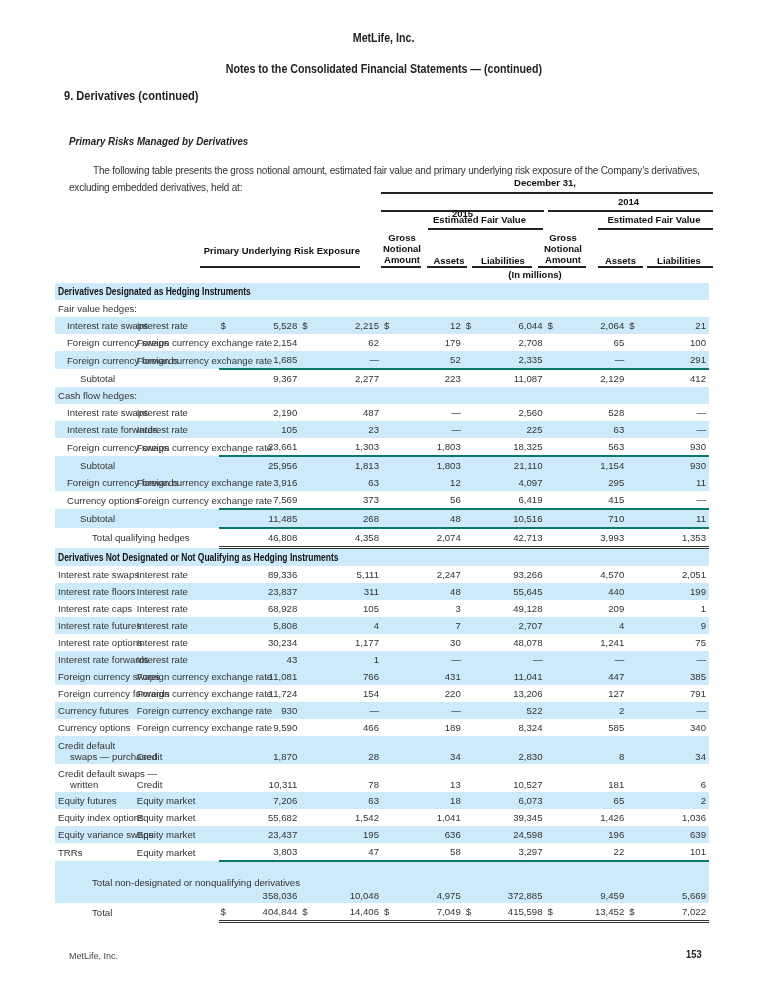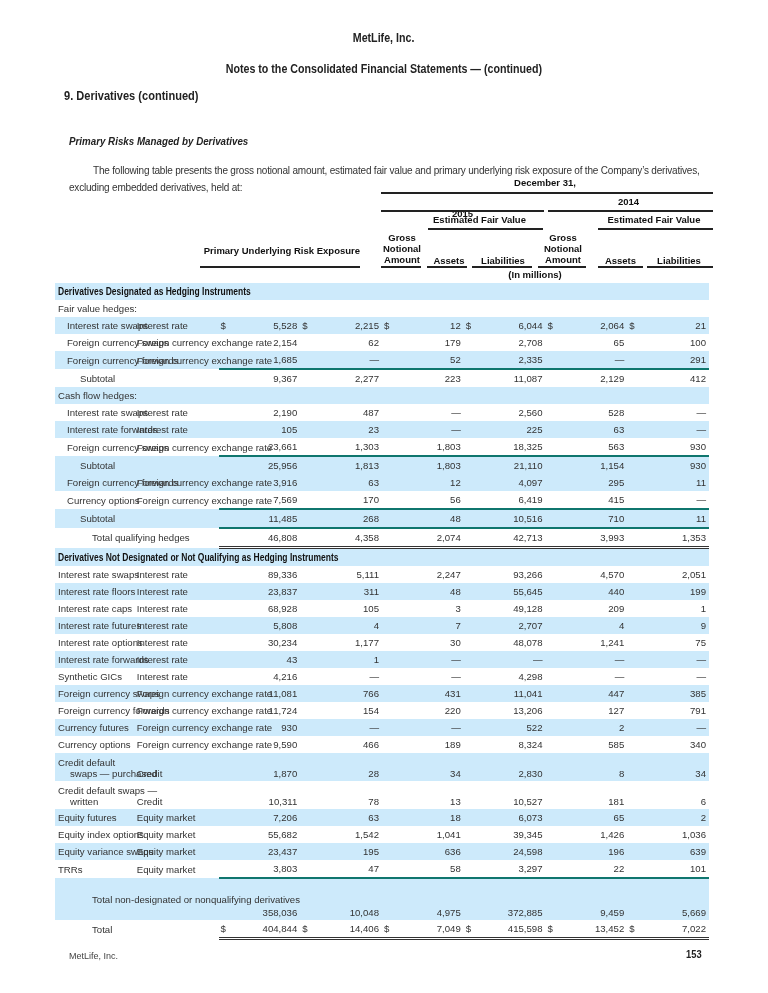--- a/index.html
+++ b/index.html
@@ -169,21 +169,21 @@
         <td class="n c2" style="padding-right: 3px;"><span>63</span></td>
         <td class="n c3" style="padding-right: 3px;"><span>12</span></td>
         <td class="n c4" style="padding-right: 3px;"><span>4,097</span></td>
         <td class="n c5" style="padding-right: 3px;"><span>295</span></td>
         <td class="n c6" style="padding-right: 3px;"><span>11</span></td>
       </tr>
       <tr>
         <td class="lbl ind1" style="padding-left: 3px;">Currency options</td>
         <td class="risk">Foreign currency exchange rate</td>
         <td class="n c1" style="padding-right: 3px;"><span>7,569</span></td>
-        <td class="n c2" style="padding-right: 3px;"><span>170</span></td>
+        <td class="n c2" style="padding-right: 3px;"><span>373</span></td>
         <td class="n c3" style="padding-right: 3px;"><span>56</span></td>
         <td class="n c4" style="padding-right: 3px;"><span>6,419</span></td>
         <td class="n c5" style="padding-right: 3px;"><span>415</span></td>
         <td class="n c6" style="padding-right: 3px;"><span>—</span></td>
       </tr>
       <tr class="sh bt">
         <td class="lbl ind2" style="padding-left: 3px;">Subtotal</td>
         <td class="risk"></td>
         <td class="n c1" style="padding-right: 3px;"><span>11,485</span></td>
         <td class="n c2" style="padding-right: 3px;"><span>268</span></td>
@@ -255,30 +255,20 @@
         <td class="n c5" style="padding-right: 3px;"><span>1,241</span></td>
         <td class="n c6" style="padding-right: 3px;"><span>75</span></td>
       </tr>
       <tr class="sh">
         <td class="lbl" style="padding-left: 3px;">Interest rate forwards</td>
         <td class="risk">Interest rate</td>
         <td class="n c1" style="padding-right: 3px;"><span>43</span></td>
         <td class="n c2" style="padding-right: 3px;"><span>1</span></td>
         <td class="n c3" style="padding-right: 3px;"><span>—</span></td>
         <td class="n c4" style="padding-right: 3px;"><span>—</span></td>
-        <td class="n c5" style="padding-right: 3px;"><span>—</span></td>
-        <td class="n c6" style="padding-right: 3px;"><span>—</span></td>
-      </tr>
-      <tr>
-        <td class="lbl" style="padding-left: 3px;">Synthetic GICs</td>
-        <td class="risk">Interest rate</td>
-        <td class="n c1" style="padding-right: 3px;"><span>4,216</span></td>
-        <td class="n c2" style="padding-right: 3px;"><span>—</span></td>
-        <td class="n c3" style="padding-right: 3px;"><span>—</span></td>
-        <td class="n c4" style="padding-right: 3px;"><span>4,298</span></td>
         <td class="n c5" style="padding-right: 3px;"><span>—</span></td>
         <td class="n c6" style="padding-right: 3px;"><span>—</span></td>
       </tr>
       <tr class="sh">
         <td class="lbl" style="padding-left: 3px;">Foreign currency swaps</td>
         <td class="risk">Foreign currency exchange rate</td>
         <td class="n c1" style="padding-right: 3px;"><span>11,081</span></td>
         <td class="n c2" style="padding-right: 3px;"><span>766</span></td>
         <td class="n c3" style="padding-right: 3px;"><span>431</span></td>
         <td class="n c4" style="padding-right: 3px;"><span>11,041</span></td>

